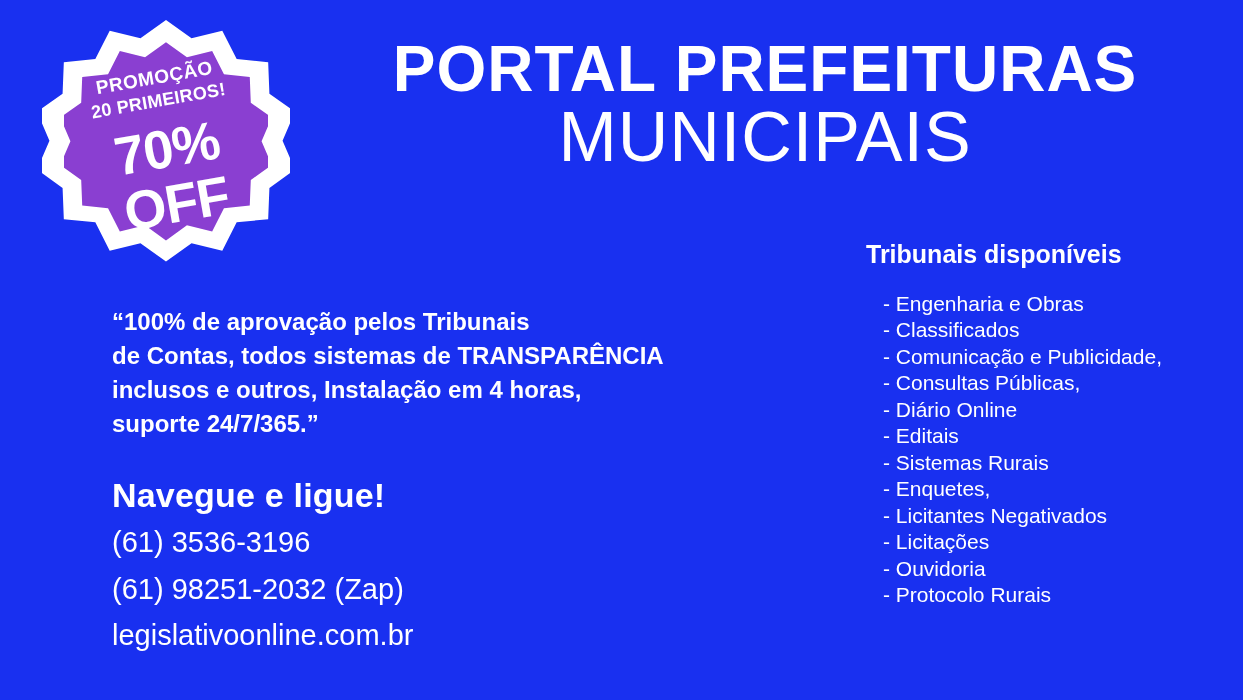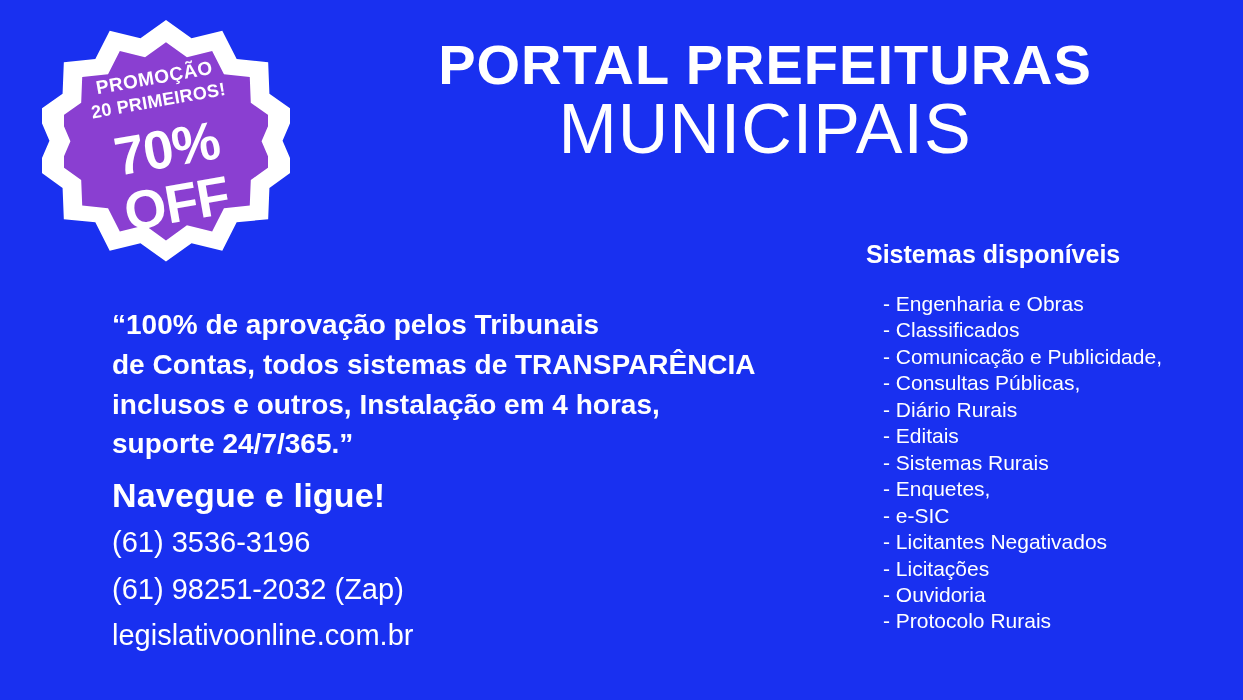--- a/index.html
+++ b/index.html
@@ -89,41 +89,41 @@
 
   
   #title-block {
     position: absolute;
     left: 300px;
     top: 38px;
     width: 930px;
     text-align: center;
   }
   #title-block .title-line-1 {
-    font-size: 56px;
+    font-size: 64px;
     font-weight: bold;
     line-height: 0.98;
     letter-spacing: 1px;
   }
   #title-block .title-line-2 {
     font-size: 70px;
     font-weight: normal;
     line-height: 1.05;
     letter-spacing: 1px;
   }
 
   
   #quote-block {
     position: absolute;
     left: 112px;
     top: 305px;
     width: 730px;
   }
   #quote-block .quote-line {
-    font-size: 28px;
+    font-size: 24px;
     font-weight: bold;
     line-height: 1.42;
     white-space: nowrap;
   }
 
   #cta-block {
     position: absolute;
     left: 112px;
     top: 476px;
     width: 640px;
@@ -190,29 +190,28 @@
 </div>
 
 <div id="cta-block">
   <div class="cta-headline">Navegue e ligue!</div>
   <div class="cta-line">(61) 3536-3196</div>
   <div class="cta-line">(61) 98251-2032 (Zap)</div>
   <div class="cta-line">legislativoonline.com.br</div>
 </div>
 
 <div id="systems-block">
-  <div class="systems-title">Sistemas disponíveis</div>
+  <div class="systems-title">Tribunais disponíveis</div>
   <ul>
     <li>- Engenharia e Obras</li>
     <li>- Classificados</li>
     <li>- Comunicação e Publicidade,</li>
     <li>- Consultas Públicas,</li>
-    <li>- Diário Rurais</li>
+    <li>- Diário Online</li>
     <li>- Editais</li>
     <li>- Sistemas Rurais</li>
     <li>- Enquetes,</li>
-    <li>- e-SIC</li>
     <li>- Licitantes Negativados</li>
     <li>- Licitações</li>
     <li>- Ouvidoria</li>
     <li>- Protocolo Rurais</li>
   </ul>
 </div>
 
 </body></html>

